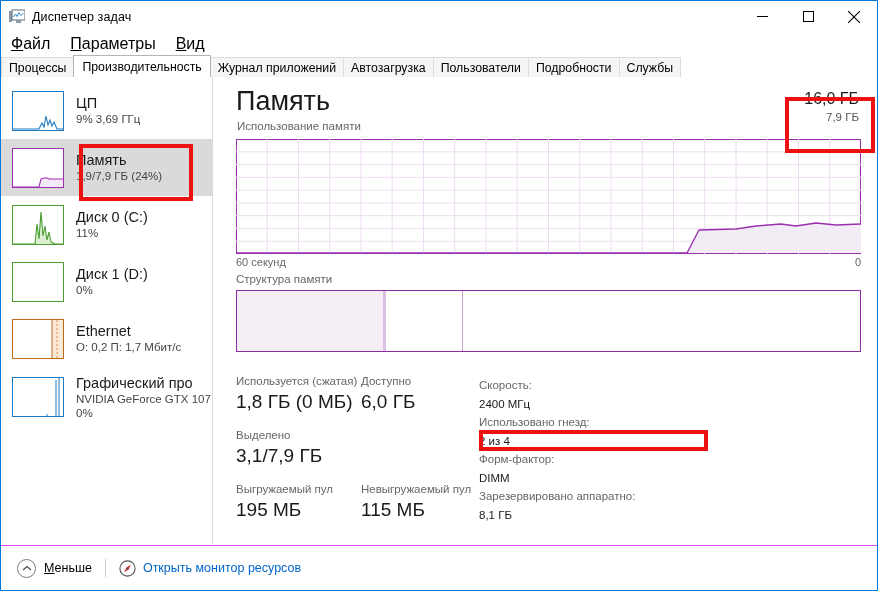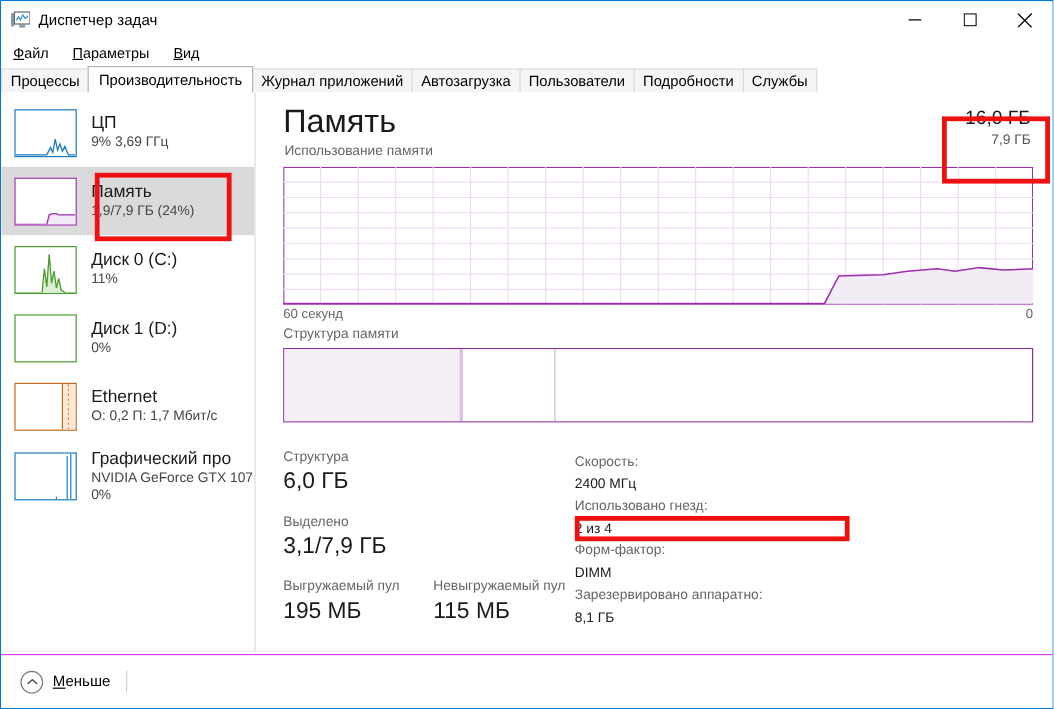--- a/index.html
+++ b/index.html
@@ -43,21 +43,21 @@
 
   
   .menubar {
     position: absolute; left: 0; top: 31px;
     width: 876px; height: 23px;
     display: flex; align-items: center;
     padding-left: 10px;
     background: #ffffff;
   }
   .menu-item {
-    font-size: 12px; color: #000;
+    font-size: 16px; color: #000;
     margin-right: 20px;
     white-space: nowrap;
   }
   .menu-item u { text-decoration: underline; }
 
   
   .tabstrip {
     position: absolute; left: 0; top: 54px;
     width: 876px; height: 22px;
     display: flex; align-items: flex-end;
@@ -433,21 +433,25 @@
         <div class="comp-seg seg-inuse"></div>
         <div class="comp-seg seg-div"></div>
         <div class="comp-seg seg-mod"></div>
         <div class="comp-seg seg-line"></div>
         <div class="comp-seg seg-free"></div>
       </div>
 
       <div class="stats">
         <div class="stat-row">
           <div class="stat-cell">
-            <div class="stat-cap">Структура</div>
+            <div class="stat-cap">Используется (сжатая)</div>
+            <div class="stat-val">1,8 ГБ (0 МБ)</div>
+          </div>
+          <div class="stat-cell">
+            <div class="stat-cap">Доступно</div>
             <div class="stat-val">6,0 ГБ</div>
           </div>
         </div>
         <div class="stat-row">
           <div class="stat-cell">
             <div class="stat-cap">Выделено</div>
             <div class="stat-val">3,1/7,9 ГБ</div>
           </div>
         </div>
         <div class="stat-row">
@@ -487,19 +491,29 @@
   <div class="statusbar">
     <div class="sb-btn">
       <span class="sb-caret">
         <svg width="10" height="7" viewBox="0 0 10 7">
             <polyline points="1,5 5,1.5 9,5" fill="none" stroke="#4a4a4a" stroke-width="1.2"></polyline>
           </svg>
       </span>
       <span class="sb-text"><u>М</u><span>еньше</span></span>
     </div>
     <div class="sb-sep"></div>
+    <div class="sb-btn">
+      <span class="sb-resmon-icon">
+        <svg width="17" height="17" viewBox="0 0 17 17">
+          <circle cx="8.5" cy="8.5" r="7.6" fill="#ffffff" stroke="#555" stroke-width="1.1"></circle>
+          <polygon points="11.8,4.8 7.3,7.4 5.2,12.2 9.7,9.6" fill="#d03a2a"></polygon>
+          <circle cx="8.5" cy="8.5" r="1.1" fill="#555"></circle>
+        </svg>
+      </span>
+      <span class="sb-link">Открыть монитор ресурсов</span>
+    </div>
   </div>
 
   <div class="redbox" id="redbox-memory"></div>
   <div class="redbox" id="redbox-total"></div>
   <div class="redbox" id="redbox-hw"></div>
 
 </div>
 
 </body></html>

